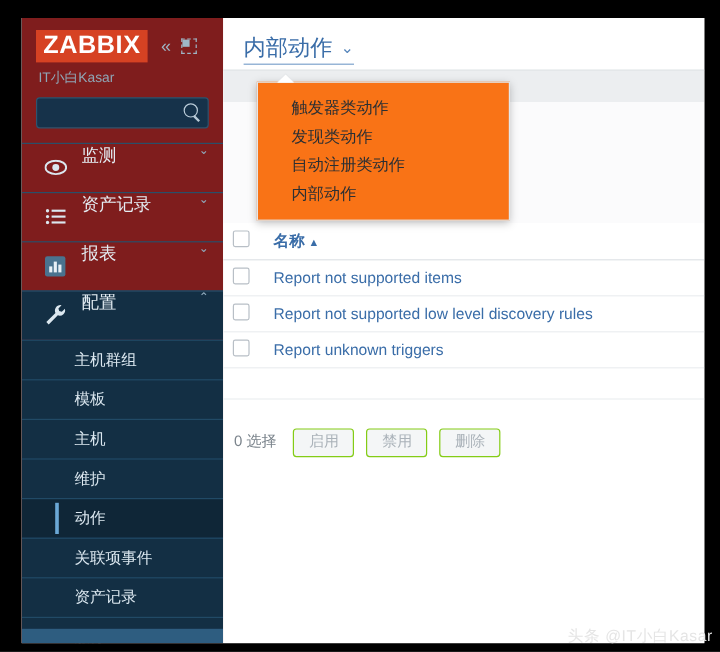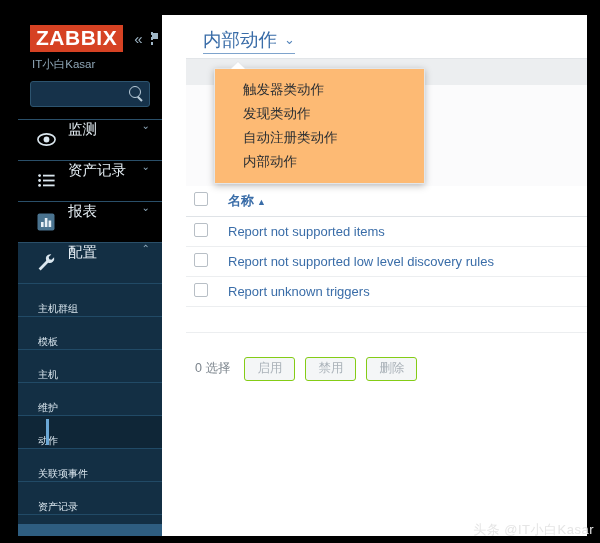--- a/index.html
+++ b/index.html
@@ -16,22 +16,22 @@
     position: absolute;
     left: 18px; top: 15px;
     width: 569px; height: 521px;
     background: #fff;
     overflow: hidden;
   }
 
   
   #sidebar {
     position: absolute; left: 0; top: 0;
-    width: 144px; height: 521px;
-    background: #000000;
+    width: 168px; height: 521px;
+    background: #7f1d1d;
     overflow: hidden;
   }
   .sb-head { padding: 10px 12px 0 12px; }
   .logo-row { display: flex; align-items: center; }
   .logo {
     background: #d64223; color: #fff;
     font-weight: bold; font-size: 21px; letter-spacing: .5px;
     padding: 1px 6px 2px 6px; line-height: 1.12;
     font-family: "Liberation Sans", sans-serif;
   }
@@ -78,22 +78,22 @@
     border-top: 1px solid #2a4f69;
     cursor: pointer; position: relative;
   }
   .nav-item.active { background: #132f44; }
   .nav-ico { width: 24px; display: flex; align-items: center; justify-content: center; margin-right: 10px; }
   .nav-label { flex: 1; }
   .nav-caret { color: #8fa9bb; font-size: 10px; }
 
   .subnav { background: #132f44; }
   .sub-item {
-    display: flex; align-items: flex-end; height: 33px;
-    padding-left: 20px; color: #dce8f0; font-size: 10px;
+    display: flex; align-items: center; height: 33px;
+    padding-left: 44px; color: #dce8f0; font-size: 13px;
     border-top: 1px solid #214a66; position: relative; cursor: pointer;
   }
   .sub-item.active { background: #0f2637; }
   .sub-item.active::before {
     content: ""; position: absolute; left: 28px; top: 3px; bottom: 3px;
     width: 3px; background: #6ba8d6;
   }
   .sb-foot {
     position: absolute; left: 0; right: 0; bottom: 0;
     height: 12px; background: #2e5d80;
@@ -141,21 +141,21 @@
   .btn {
     min-width: 50px; height: 24px; padding: 0 12px;
     border: 1px solid #84cc16; background: #f4f6f7; color: #aab2b9;
     border-radius: 3px; font-size: 12.5px; cursor: default;
     font-family: "Liberation Sans", sans-serif;
   }
 
   
   #dropdown {
     position: absolute; left: 196px; top: 53px;
-    width: 211px; background: #fdba74;
+    width: 211px; background: #f97316;
     box-shadow: 0 2px 7px rgba(0,0,0,.26);
     border: 1px solid #e3e6e9;
     padding: 9px 0 9px 0; z-index: 40;
   }
   #dropdown::before {
     content: ""; position: absolute; left: 16px; top: -7px;
     border-left: 7px solid transparent; border-right: 7px solid transparent;
     border-bottom: 7px solid #fff;
     filter: drop-shadow(0 -1px 0 #e3e6e9);
   }

